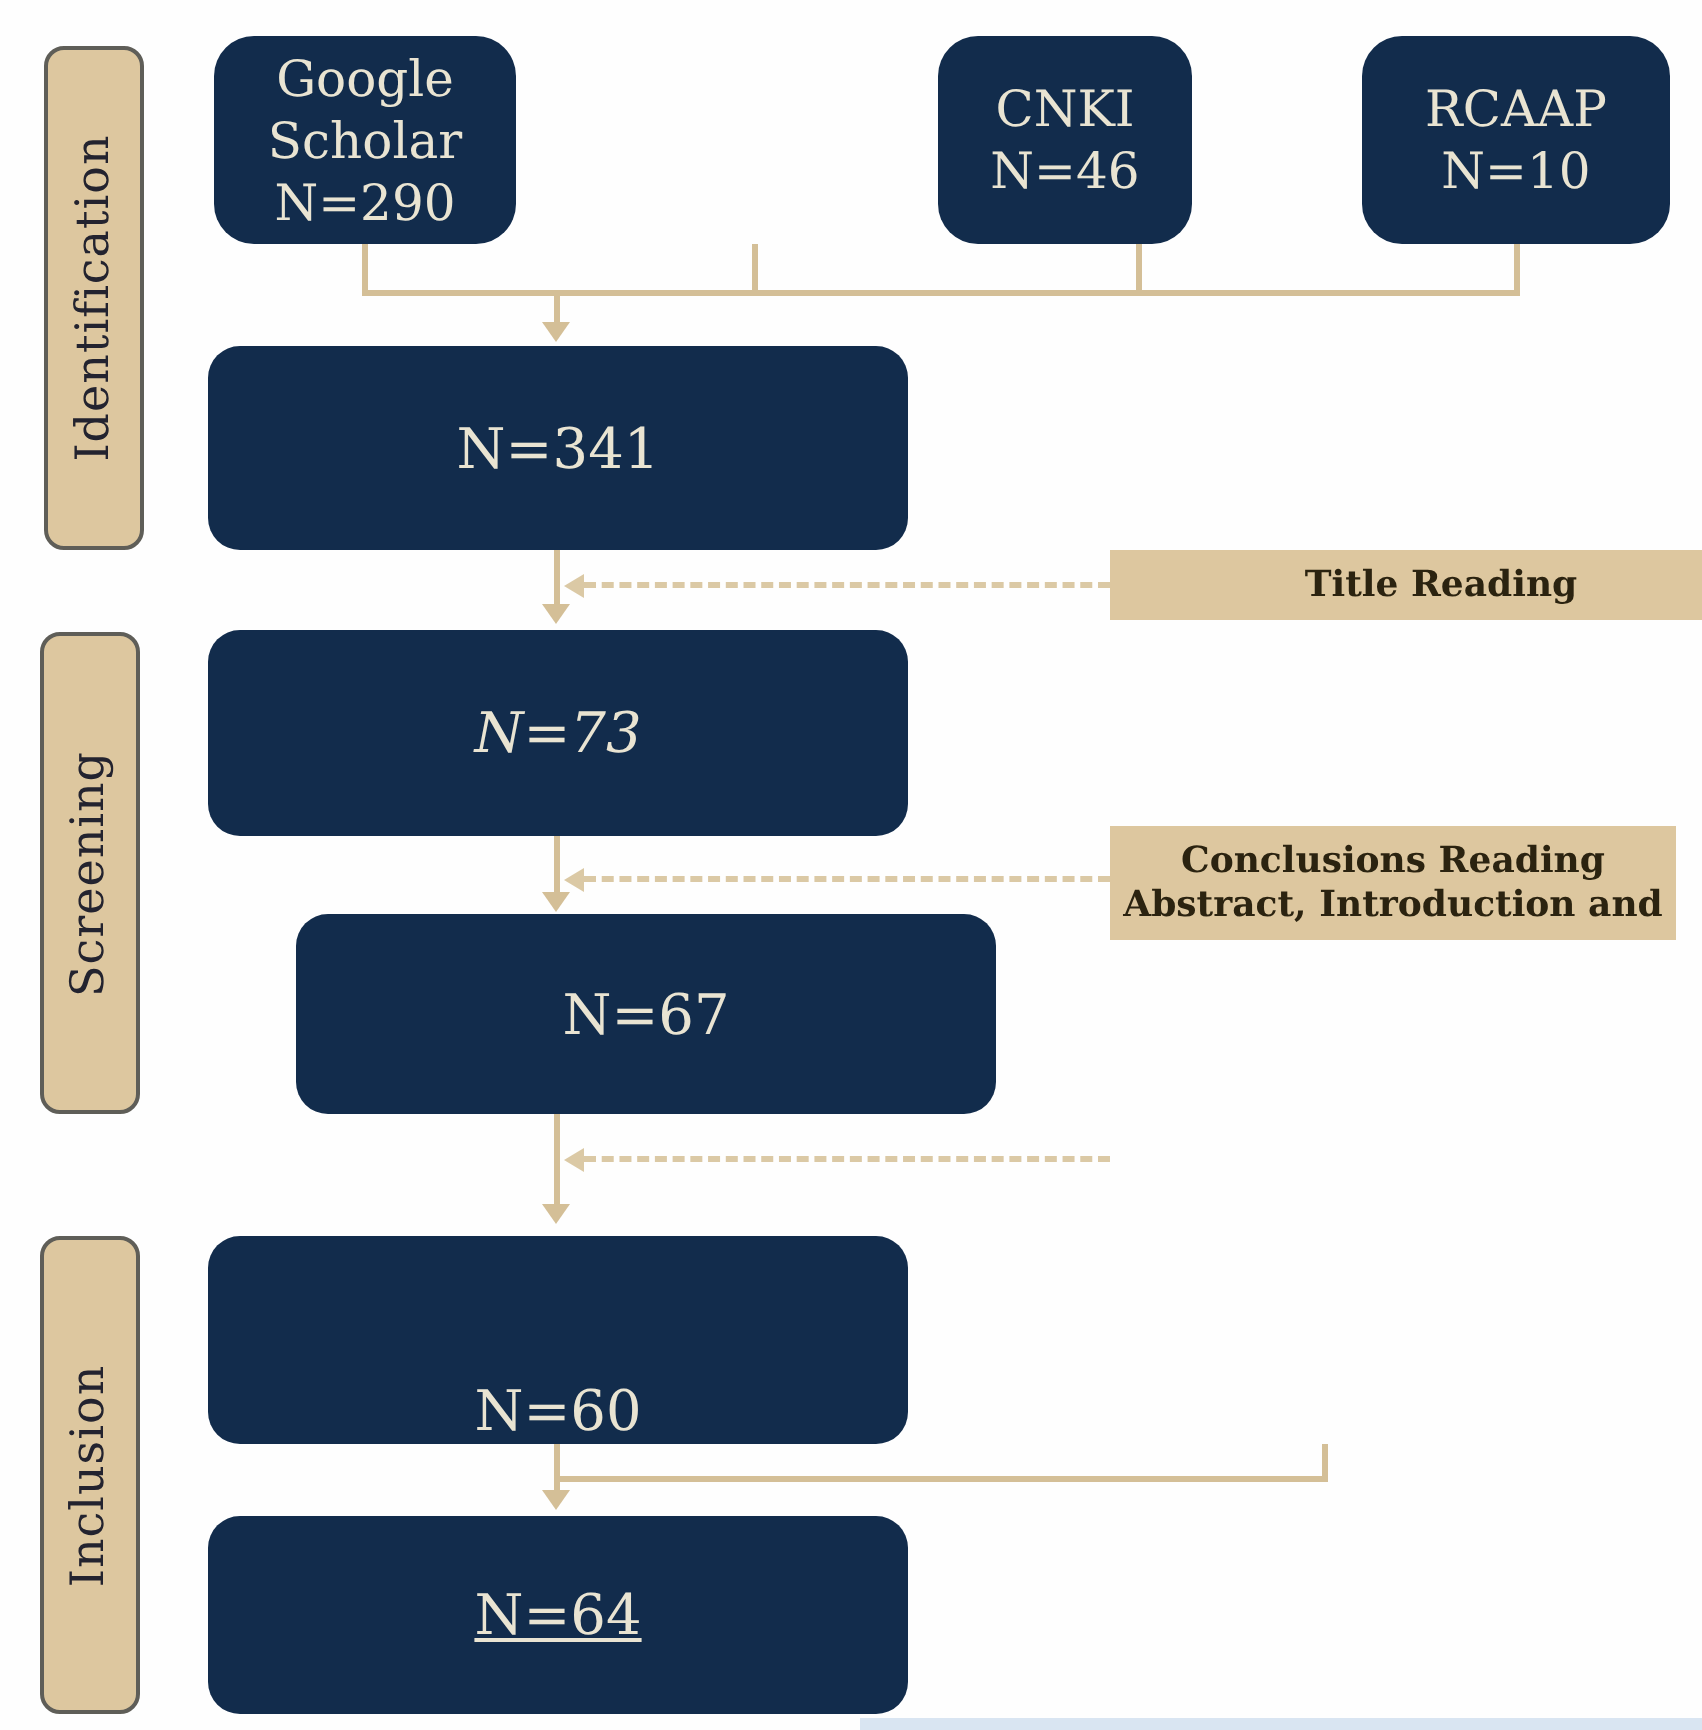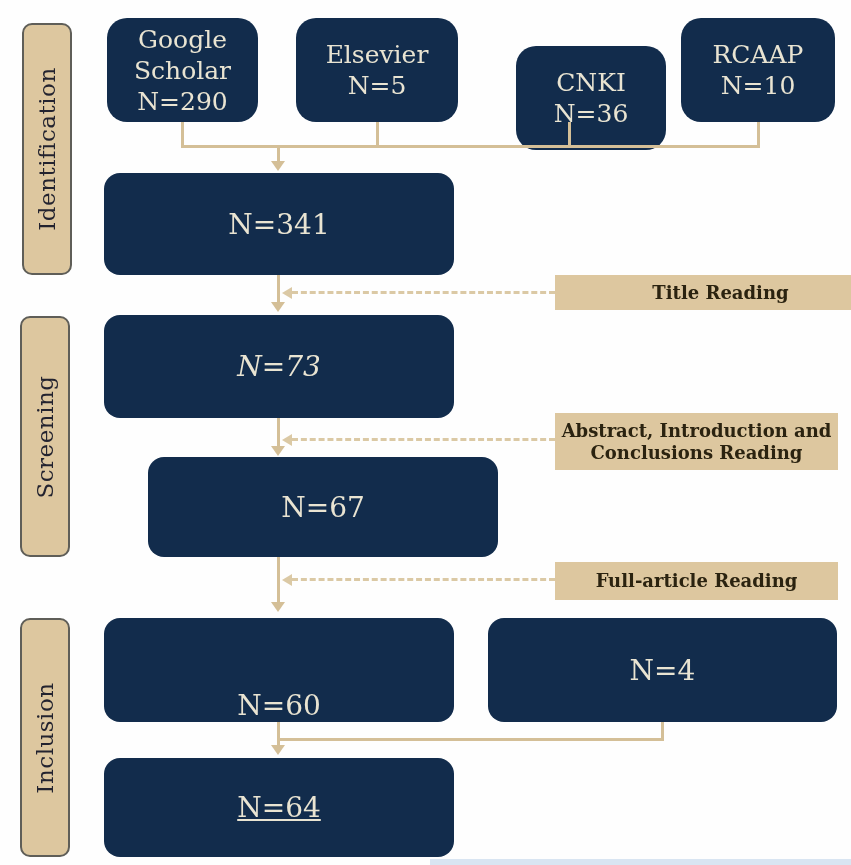--- a/index.html
+++ b/index.html
@@ -74,27 +74,23 @@
   </div>
   <div class="tab" style="left:20px;top:618px;height:239px;">
     <span>Inclusion</span>
   </div>
 
   <div class="node src" style="left:107px;top:18px;width:151px;height:104px;">
     <span>Google</span>
     <span>Scholar</span>
     <span>N=290</span>
   </div>
-  <div class="node src" style="left:296px;top:18px;width:162px;height:104px;">
-    <span>Elsevier</span>
-    <span>N=5</span>
-  </div>
-  <div class="node src" style="left:516px;top:18px;width:150px;height:104px;margin-top:28px;">
+  <div class="node src" style="left:469px;top:18px;width:127px;height:104px;">
     <span>CNKI</span>
-    <span>N=36</span>
+    <span>N=46</span>
   </div>
   <div class="node src" style="left:681px;top:18px;width:154px;height:104px;">
     <span>RCAAP</span>
     <span>N=10</span>
   </div>
 
   <div class="vline" style="left:181px;top:122px;height:26px;"></div>
   <div class="vline" style="left:376px;top:122px;height:26px;"></div>
   <div class="vline" style="left:568px;top:122px;height:26px;"></div>
   <div class="vline" style="left:757px;top:122px;height:26px;"></div>
@@ -116,41 +112,35 @@
 
   <div class="node big" style="left:104px;top:315px;width:350px;height:103px;font-style:italic;">
     <span>N=73</span>
   </div>
 
   <div class="vline" style="left:277px;top:418px;height:29px;"></div>
   <div class="ah-down" style="left:271px;top:446px;"></div>
   <div class="dline" style="left:292px;top:438px;width:263px;"></div>
   <div class="ah-left" style="left:282px;top:434px;"></div>
   <div class="filter" style="left:555px;top:413px;width:283px;height:57px;">
+    <span>Conclusions Reading</span>
     <span>Abstract, Introduction and</span>
-    <span>Conclusions Reading</span>
   </div>
 
   <div class="node big" style="left:104px;top:457px;width:350px;height:100px;margin-left:44px;">
     <span>N=67</span>
   </div>
 
   <div class="vline" style="left:277px;top:557px;height:46px;"></div>
   <div class="ah-down" style="left:271px;top:602px;"></div>
   <div class="dline" style="left:292px;top:578px;width:263px;"></div>
   <div class="ah-left" style="left:282px;top:574px;"></div>
-  <div class="filter" style="left:555px;top:562px;width:283px;height:38px;">
-    <span>Full-article Reading</span>
-  </div>
 
   <div class="node big" style="left:104px;top:618px;width:350px;height:104px;justify-content:flex-end;">
     <span>N=60</span>
-  </div>
-  <div class="node big" style="left:488px;top:618px;width:349px;height:104px;">
-    <span>N=4</span>
   </div>
 
   <div class="vline" style="left:661px;top:722px;height:19px;"></div>
   <div class="hline" style="left:277px;top:738px;width:387px;"></div>
   <div class="vline" style="left:277px;top:722px;height:24px;"></div>
   <div class="ah-down" style="left:271px;top:745px;"></div>
 
   <div class="node big" style="left:104px;top:758px;width:350px;height:99px;text-decoration:underline;">
     <span>N=64</span>
   </div>

